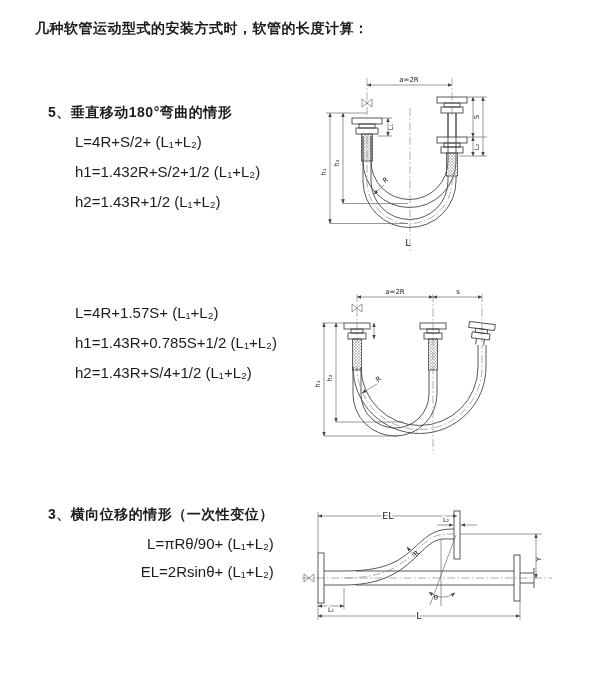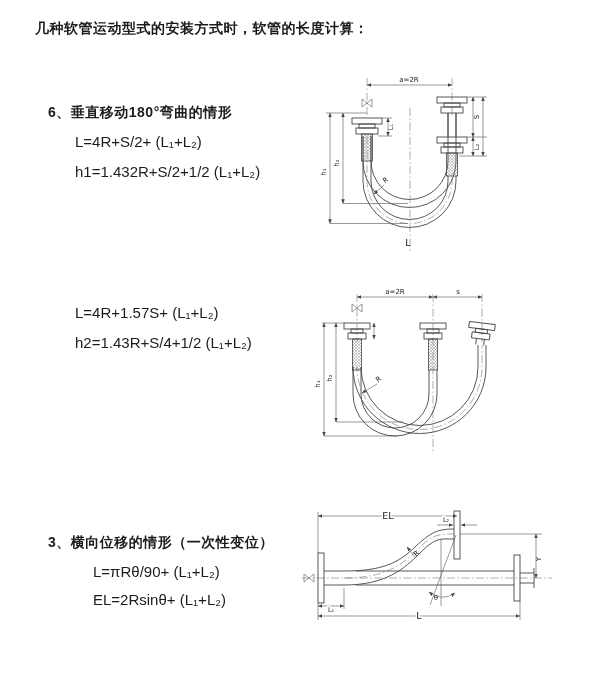--- a/index.html
+++ b/index.html
@@ -19,31 +19,33 @@
   .halo{paint-order:stroke;stroke:#fff;stroke-width:3px;}
 </style>
 </head>
 <body>
 
 <div class="page">
 
   <div class="doc-title">几种软管运动型式的安装方式时，软管的长度计算：</div>
 
   <section class="calc-section s1" style="top:104px;">
-    <div class="sec-heading">6、垂直移动180°弯曲的情形</div>
+    <div class="sec-heading">5、垂直移动180°弯曲的情形</div>
     <div class="formula">L=4R+S/2+ (L₁+L₂)</div>
     <div class="formula">h1=1.432R+S/2+1/2 (L₁+L₂)</div>
+    <div class="formula">h2=1.43R+1/2 (L₁+L₂)</div>
   </section>
 
   <section class="calc-section s2" style="top:304px;">
     <div class="formula">L=4R+1.57S+ (L₁+L₂)</div>
+    <div class="formula">h1=1.43R+0.785S+1/2 (L₁+L₂)</div>
     <div class="formula">h2=1.43R+S/4+1/2 (L₁+L₂)</div>
   </section>
 
-  <section class="calc-section s3" style="top:534px;">
+  <section class="calc-section s3" style="top:506px;text-align:right;">
     <div class="sec-heading">3、横向位移的情形（一次性变位）</div>
     <div class="formula">L=πRθ/90+ (L₁+L₂)</div>
     <div class="formula">EL=2Rsinθ+ (L₁+L₂)</div>
   </section>
 
   <svg class="diagram" style="left:296px;top:66px;" width="230" height="195" viewBox="0 0 230 195">
     <defs>
       <marker id="ar1" viewBox="0 0 10 10" refX="9.5" refY="5" markerWidth="7.5" markerHeight="7.5" orient="auto-start-reverse">
         <path d="M0,1 L10,5 L0,9 z" fill="#454545"></path>
       </marker>

